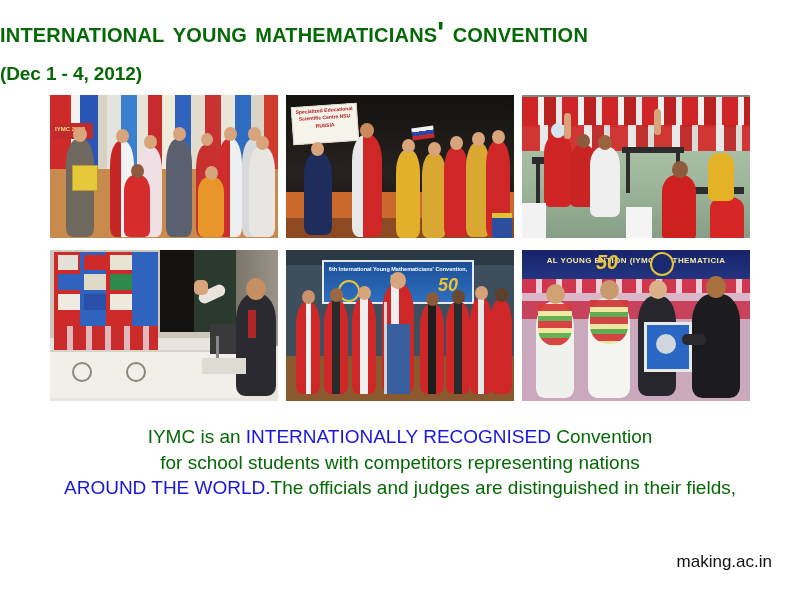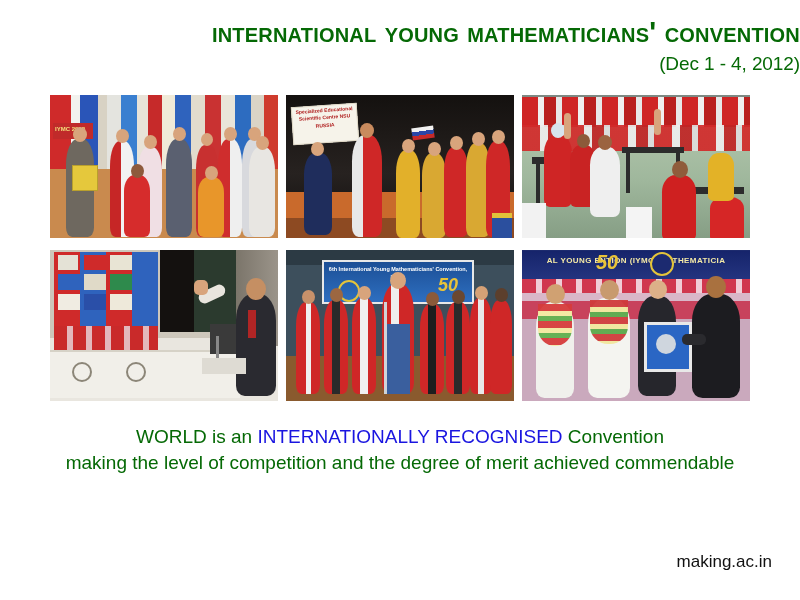--- a/index.html
+++ b/index.html
@@ -10,40 +10,40 @@
   body {
     width: 800px;
     height: 600px;
     overflow: hidden;
     font-family: "Liberation Sans", sans-serif;
     position: relative;
   }
 
   
   .title-block {
-    text-align: right;
+    text-align: left;
     padding-top: 17px;
   }
   .main-title {
     color: #056905;
     font-family: "Liberation Sans", sans-serif;
     font-weight: bold;
     font-size: 29px;
     letter-spacing: 0.2px;
     font-variant: small-caps;
     text-transform: lowercase;
     line-height: 1.05;
     white-space: nowrap;
   }
   .sub-title {
     color: #056905;
     font-family: "Liberation Sans", sans-serif;
-    font-weight: normal;
+    font-weight: bold;
     font-size: 19px;
-    margin-top: 6px;
+    margin-top: 16px;
     letter-spacing: -0.1px;
   }
 
   
   .photo-grid {
     position: absolute;
     left: 50px;
     top: 95px;
     width: 700px;
     height: 306px;
@@ -353,17 +353,18 @@
 
     <div class="person" style="left:170px;top:44px;width:48px;height:104px;background:#1c1c20;"></div>
     <div class="head" style="left:184px;top:26px;width:20px;height:22px;background:#a9713f;"></div>
     <div style="position:absolute;left:160px;top:84px;width:24px;height:11px;background:#2a2a2e;border-radius:5px;"></div>
 
   </div>
 
 </div>
 
 <div class="body-text">
-  <span class="ln"><span class="g">WORLD is an </span><span class="b">INTERNATIONALLY RECOGNISED</span><span class="g"> Convention</span></span>
-  <span class="ln g">making the level of competition and the degree of merit achieved commendable</span>
+  <span class="ln"><span class="g">IYMC is an </span><span class="b">INTERNATIONALLY RECOGNISED</span><span class="g"> Convention</span></span>
+  <span class="ln g">for school students with competitors representing nations</span>
+  <span class="ln"><span class="b">AROUND THE WORLD.</span><span class="g">The officials and judges are distinguished in their fields,</span></span>
 </div>
 
 <div class="footer">making.ac.in</div>
 
 </body></html>

